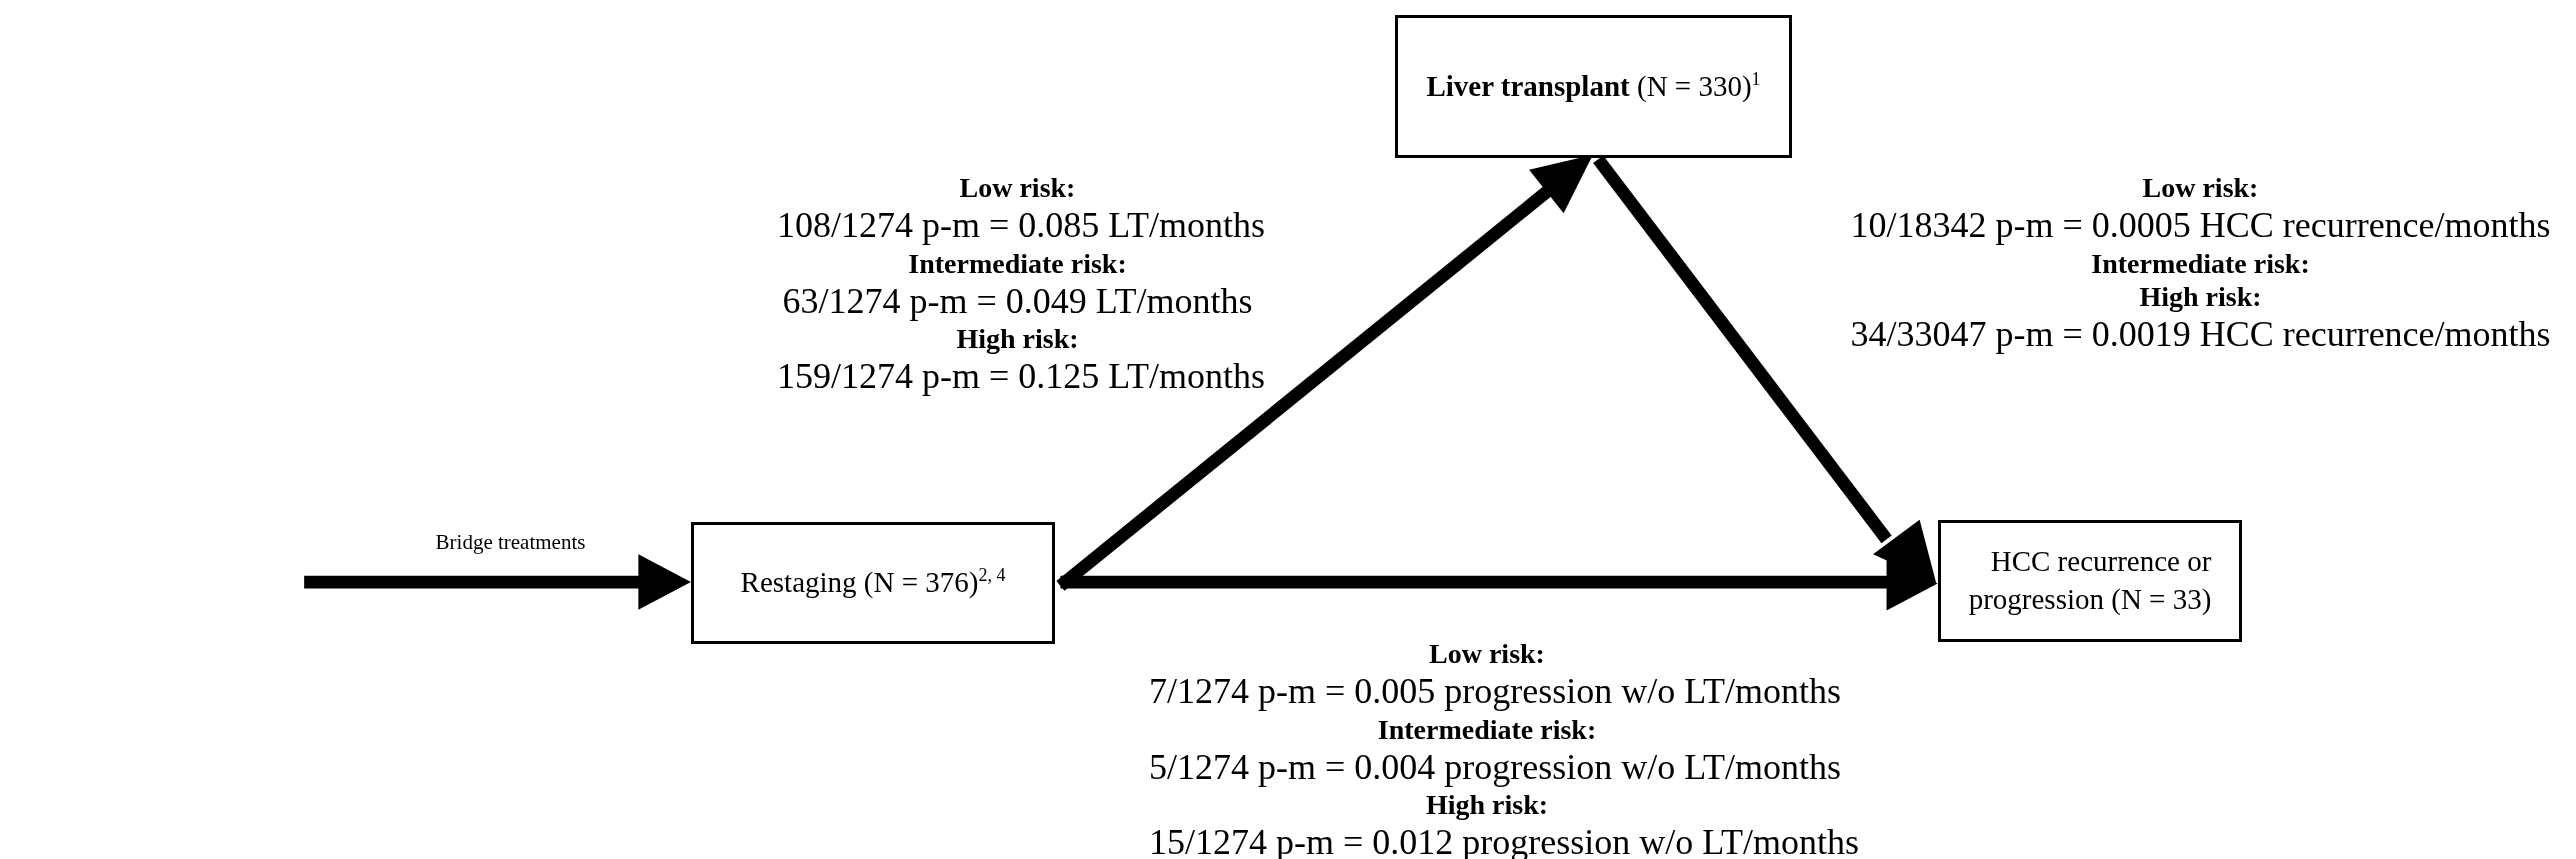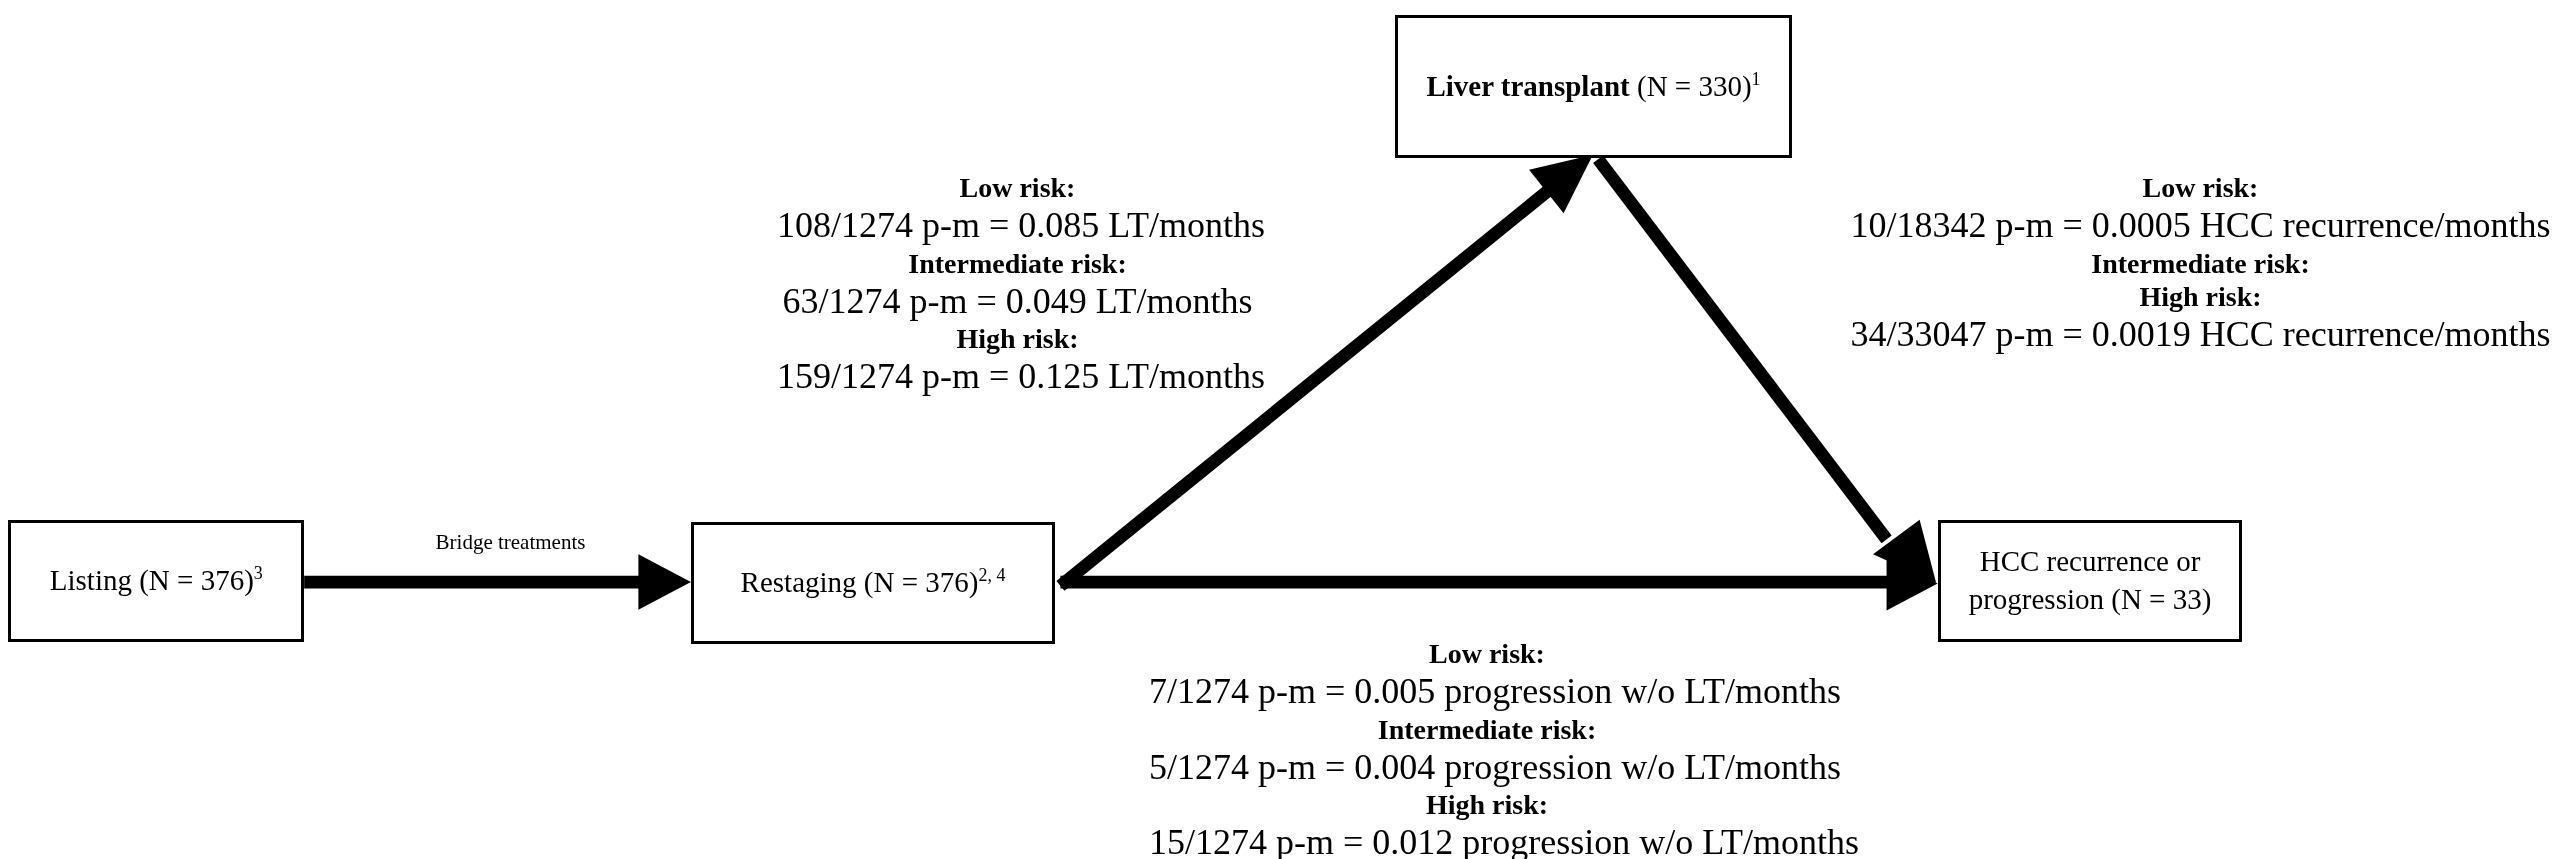--- a/index.html
+++ b/index.html
@@ -22,21 +22,21 @@
     pointer-events:none;
   }
   .node{
     position:absolute;
     box-sizing:border-box;
     border:3.8px solid #000000;
     background:#ffffff;
     display:flex;
     align-items:center;
     justify-content:center;
-    text-align:center;
+    text-align:right;
     z-index:3;
   }
   .node .nodetext{
     font-size:29px;
     line-height:1.30;
     white-space:nowrap;
   }
   .node.bold .nodetext{font-weight:bold;}
   .node .nodetext .plain{font-weight:normal;}
   sup{
@@ -102,23 +102,20 @@
       <line x1="2128" y1="212" x2="2512" y2="718" stroke="#000000" stroke-width="17"></line>
       <polygon points="2578,776 2556,692 2494,738" fill="#000000"></polygon>
     </g>
 
     <g>
       <line x1="1412" y1="775" x2="2520" y2="775" stroke="#000000" stroke-width="17"></line>
       <polygon points="2580,777 2512,741 2512,813" fill="#000000"></polygon>
     </g>
   </svg>
 
-  <div class="node" id="node-listing">
-    <span class="nodetext"><span>Listing (N = 376)</span><sup>3</sup></span>
-  </div>
 
   <div class="node" id="node-restaging">
     <span class="nodetext"><span>Restaging (N = 376)</span><sup>2, 4</sup></span>
   </div>
 
   <div class="node bold" id="node-transplant">
     <span class="nodetext"><span>Liver transplant</span><span class="plain"> (N = 330)</span><sup>1</sup></span>
   </div>
 
   <div class="node" id="node-hcc">

